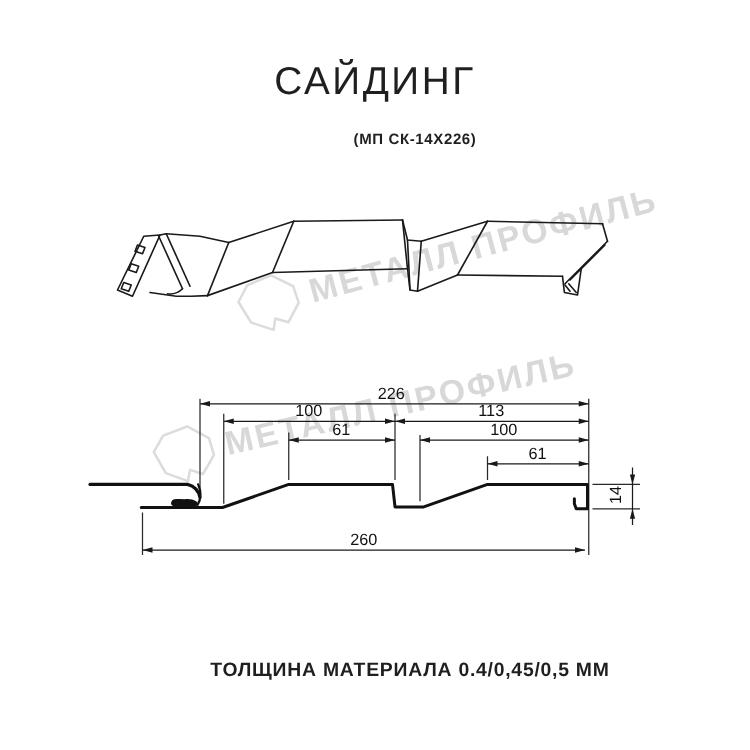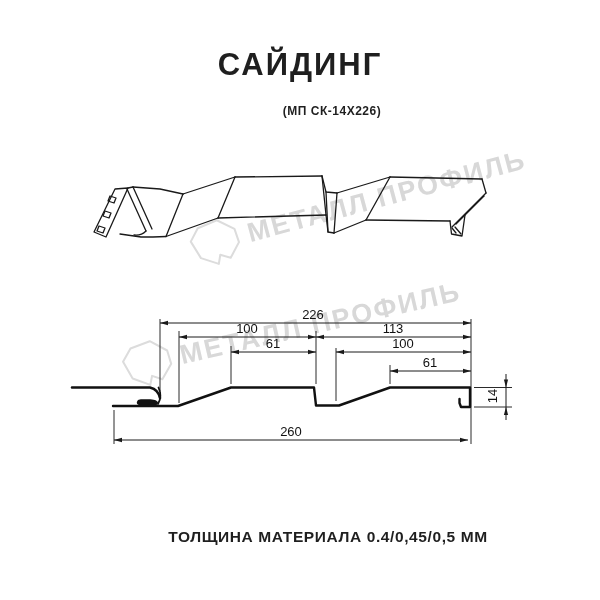--- a/index.html
+++ b/index.html
@@ -1,19 +1,19 @@
 <!DOCTYPE html>
 <html><head>
 <meta charset="utf-8">
 <style>
   html,body{margin:0;padding:0;background:#fff;}
   #page{position:relative;width:600px;height:600px;background:#ffffff;overflow:hidden;
         font-family:"Liberation Sans","DejaVu Sans",sans-serif;color:#1f1f1f;}
   .txt{position:absolute;left:0;width:600px;text-align:center;white-space:nowrap;}
-  #title{top:47px;font-size:31px;font-weight:bold;letter-spacing:2px;}
+  #title{top:47px;font-size:31px;font-weight:normal;letter-spacing:2px;}
   #subtitle{top:84px;font-size:15.5px;font-weight:bold;letter-spacing:1.2px;}
   #model{top:104px;font-size:12px;font-weight:bold;letter-spacing:.5px;padding-left:32px;}
   #thickness{top:528px;font-size:15.5px;font-weight:bold;letter-spacing:.6px;margin-left:28px;}
   .wm{position:absolute;display:flex;align-items:center;gap:8px;z-index:1;pointer-events:none;}
   .wm .wm-text{font-size:27px;font-weight:bold;letter-spacing:2px;color:#d8d8d8;white-space:nowrap;}
   #wm1{left:190px;top:226px;transform:rotate(-15deg);transform-origin:left center;}
   #wm2{left:122px;top:346px;transform:rotate(-13deg);transform-origin:left center;}
   #drawing{position:absolute;left:0;top:0;z-index:2;pointer-events:none;}
   .lbl{font-size:13px;fill:#111;}
 </style>

